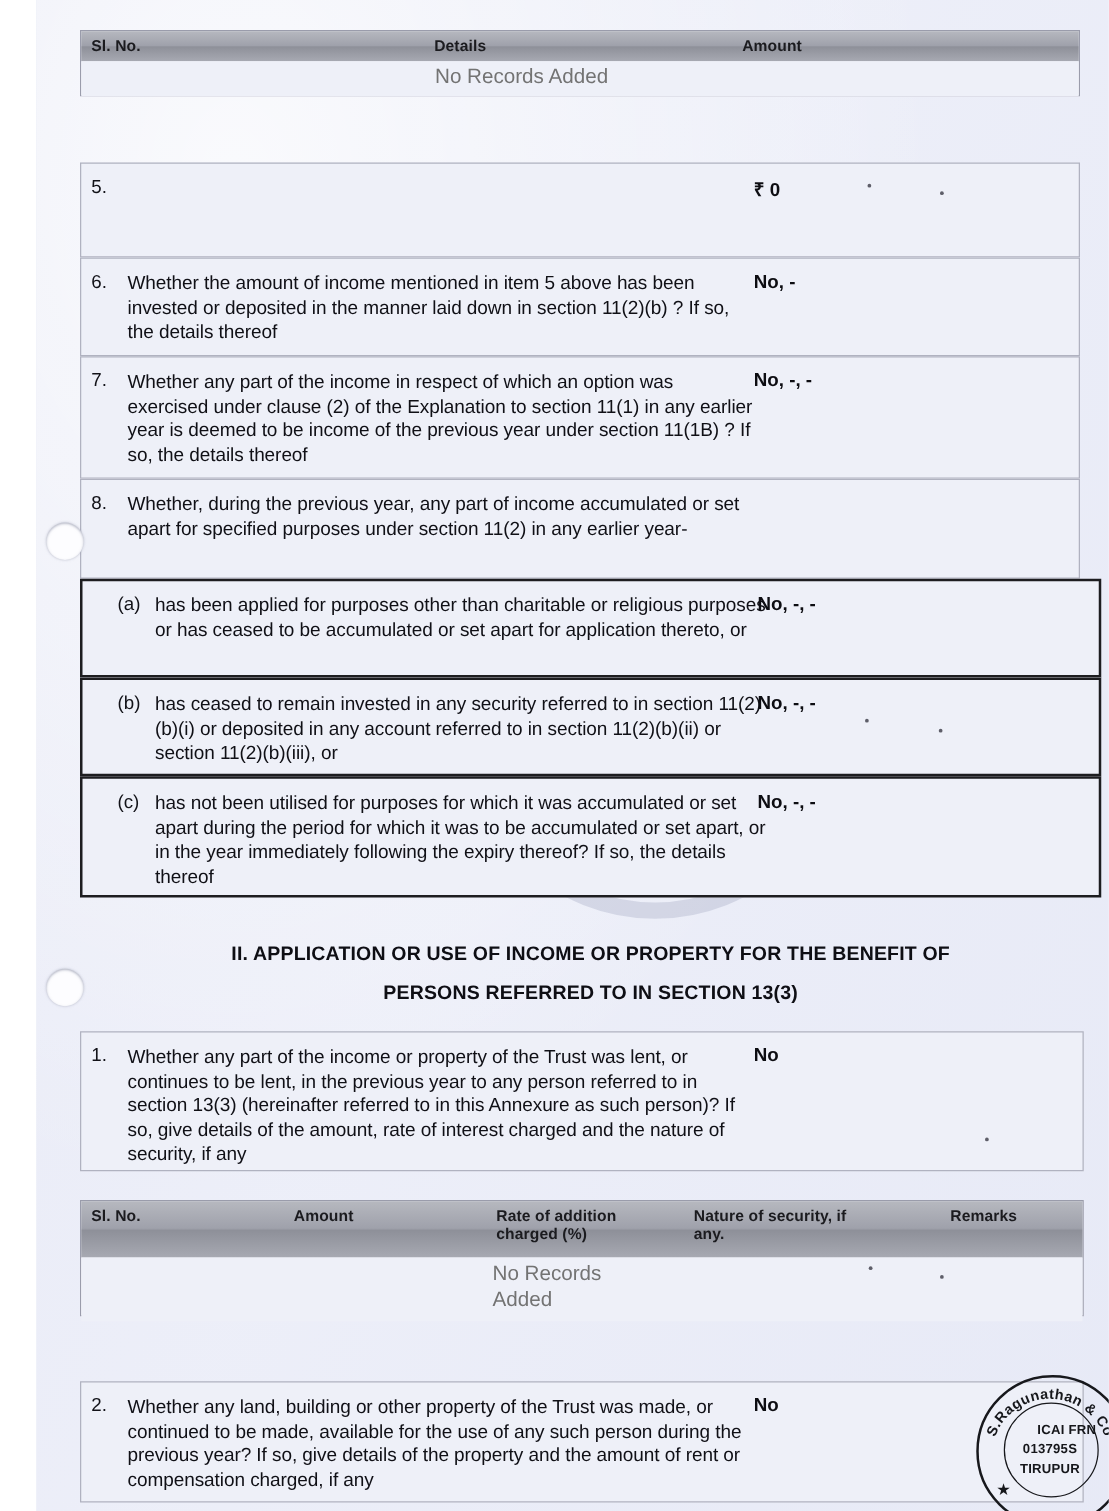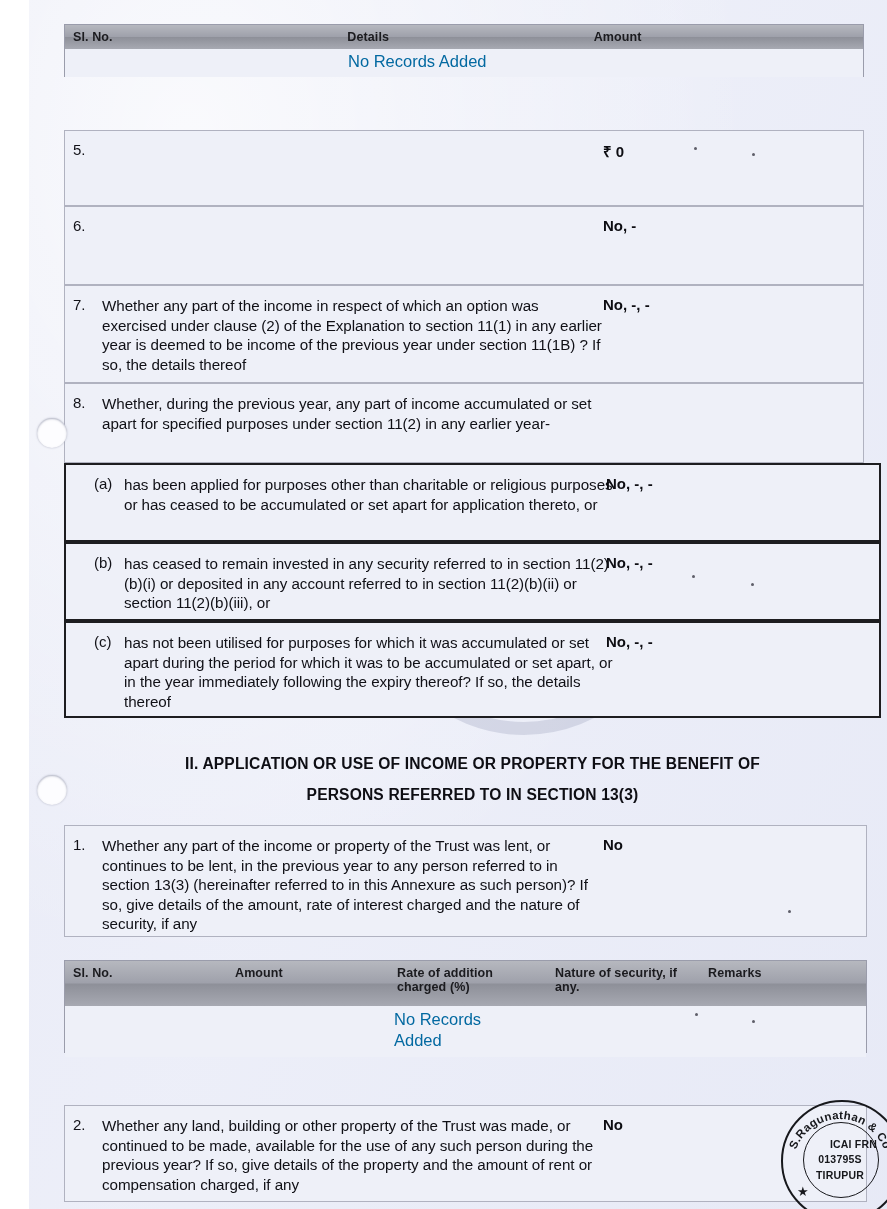--- a/index.html
+++ b/index.html
@@ -78,42 +78,42 @@
     background: linear-gradient(180deg, #b6b8bf 0%, #9fa1ab 48%, #8e9099 52%, #a7a9b2 100%);
     color: #1b1b1f;
     font-size: 12.5px;
     font-weight: bold;
     letter-spacing: .1px;
   }
   .rec-head .col { padding-left: 8px; box-sizing: border-box; }
   .rec-body {
     background: #eef0f8;
     font-size: 16px;
-    color: #0369a1;
+    color: #737373;
   }
 
   
   #records-table-1 { left: 35px; top: 24px; width: 800px; height: 53px; }
   #records-table-1 .c-sl { width: 275px; }
   #records-table-1 .c-det { width: 247px; }
   #records-table-1 .c-amt { width: 278px; }
   #records-table-1 .rec-body { height: 28px; position: relative; }
   #records-table-1 .empty-msg {
     position: absolute; left: 283px; top: 3px;
     font-size: 16.5px;
   }
 
   
   #records-table-2 { left: 35px; top: 960px; width: 803px; height: 93px; }
   #records-table-2 .rec-head { height: 40px; align-items: flex-start; padding-top: 5px; }
   #records-table-2 .c2-sl { width: 162px; }
   #records-table-2 .c2-amt { width: 162px; }
   #records-table-2 .c2-rate { width: 158px; }
   #records-table-2 .c2-nat { width: 153px; }
-  #records-table-2 .c2-rem { width: 166px; }
+  #records-table-2 .c2-rem { width: 166px; text-align: center; }
   #records-table-2 .col-wrap { line-height: 14px; }
   #records-table-2 .rec-body { height: 51px; position: relative; }
   #records-table-2 .empty-msg {
     position: absolute; left: 329px; top: 3px;
     font-size: 16.5px; line-height: 21px;
   }
 
   
   .qbox {
     position: absolute;
@@ -271,20 +271,21 @@
       </div>
     </div>
 
     <div class="qbox thin" id="item-5">
       <div class="qnum">5.</div>
       <div class="qans lvl1">₹ 0</div>
     </div>
 
     <div class="qbox thin" id="item-6">
       <div class="qnum">6.</div>
+      <div class="qtext lvl1">Whether the amount of income mentioned in item 5 above has been invested or deposited in the manner laid down in section 11(2)(b) ? If so, the details thereof</div>
       <div class="qans lvl1">No, -</div>
     </div>
 
     <div class="qbox thin" id="item-7">
       <div class="qnum">7.</div>
       <div class="qtext lvl1">Whether any part of the income in respect of which an option was exercised under clause (2) of the Explanation to section 11(1) in any earlier year is deemed to be income of the previous year under section 11(1B) ? If so, the details thereof</div>
       <div class="qans lvl1">No, -, -</div>
     </div>
 
     <div class="qbox thin" id="item-8">

